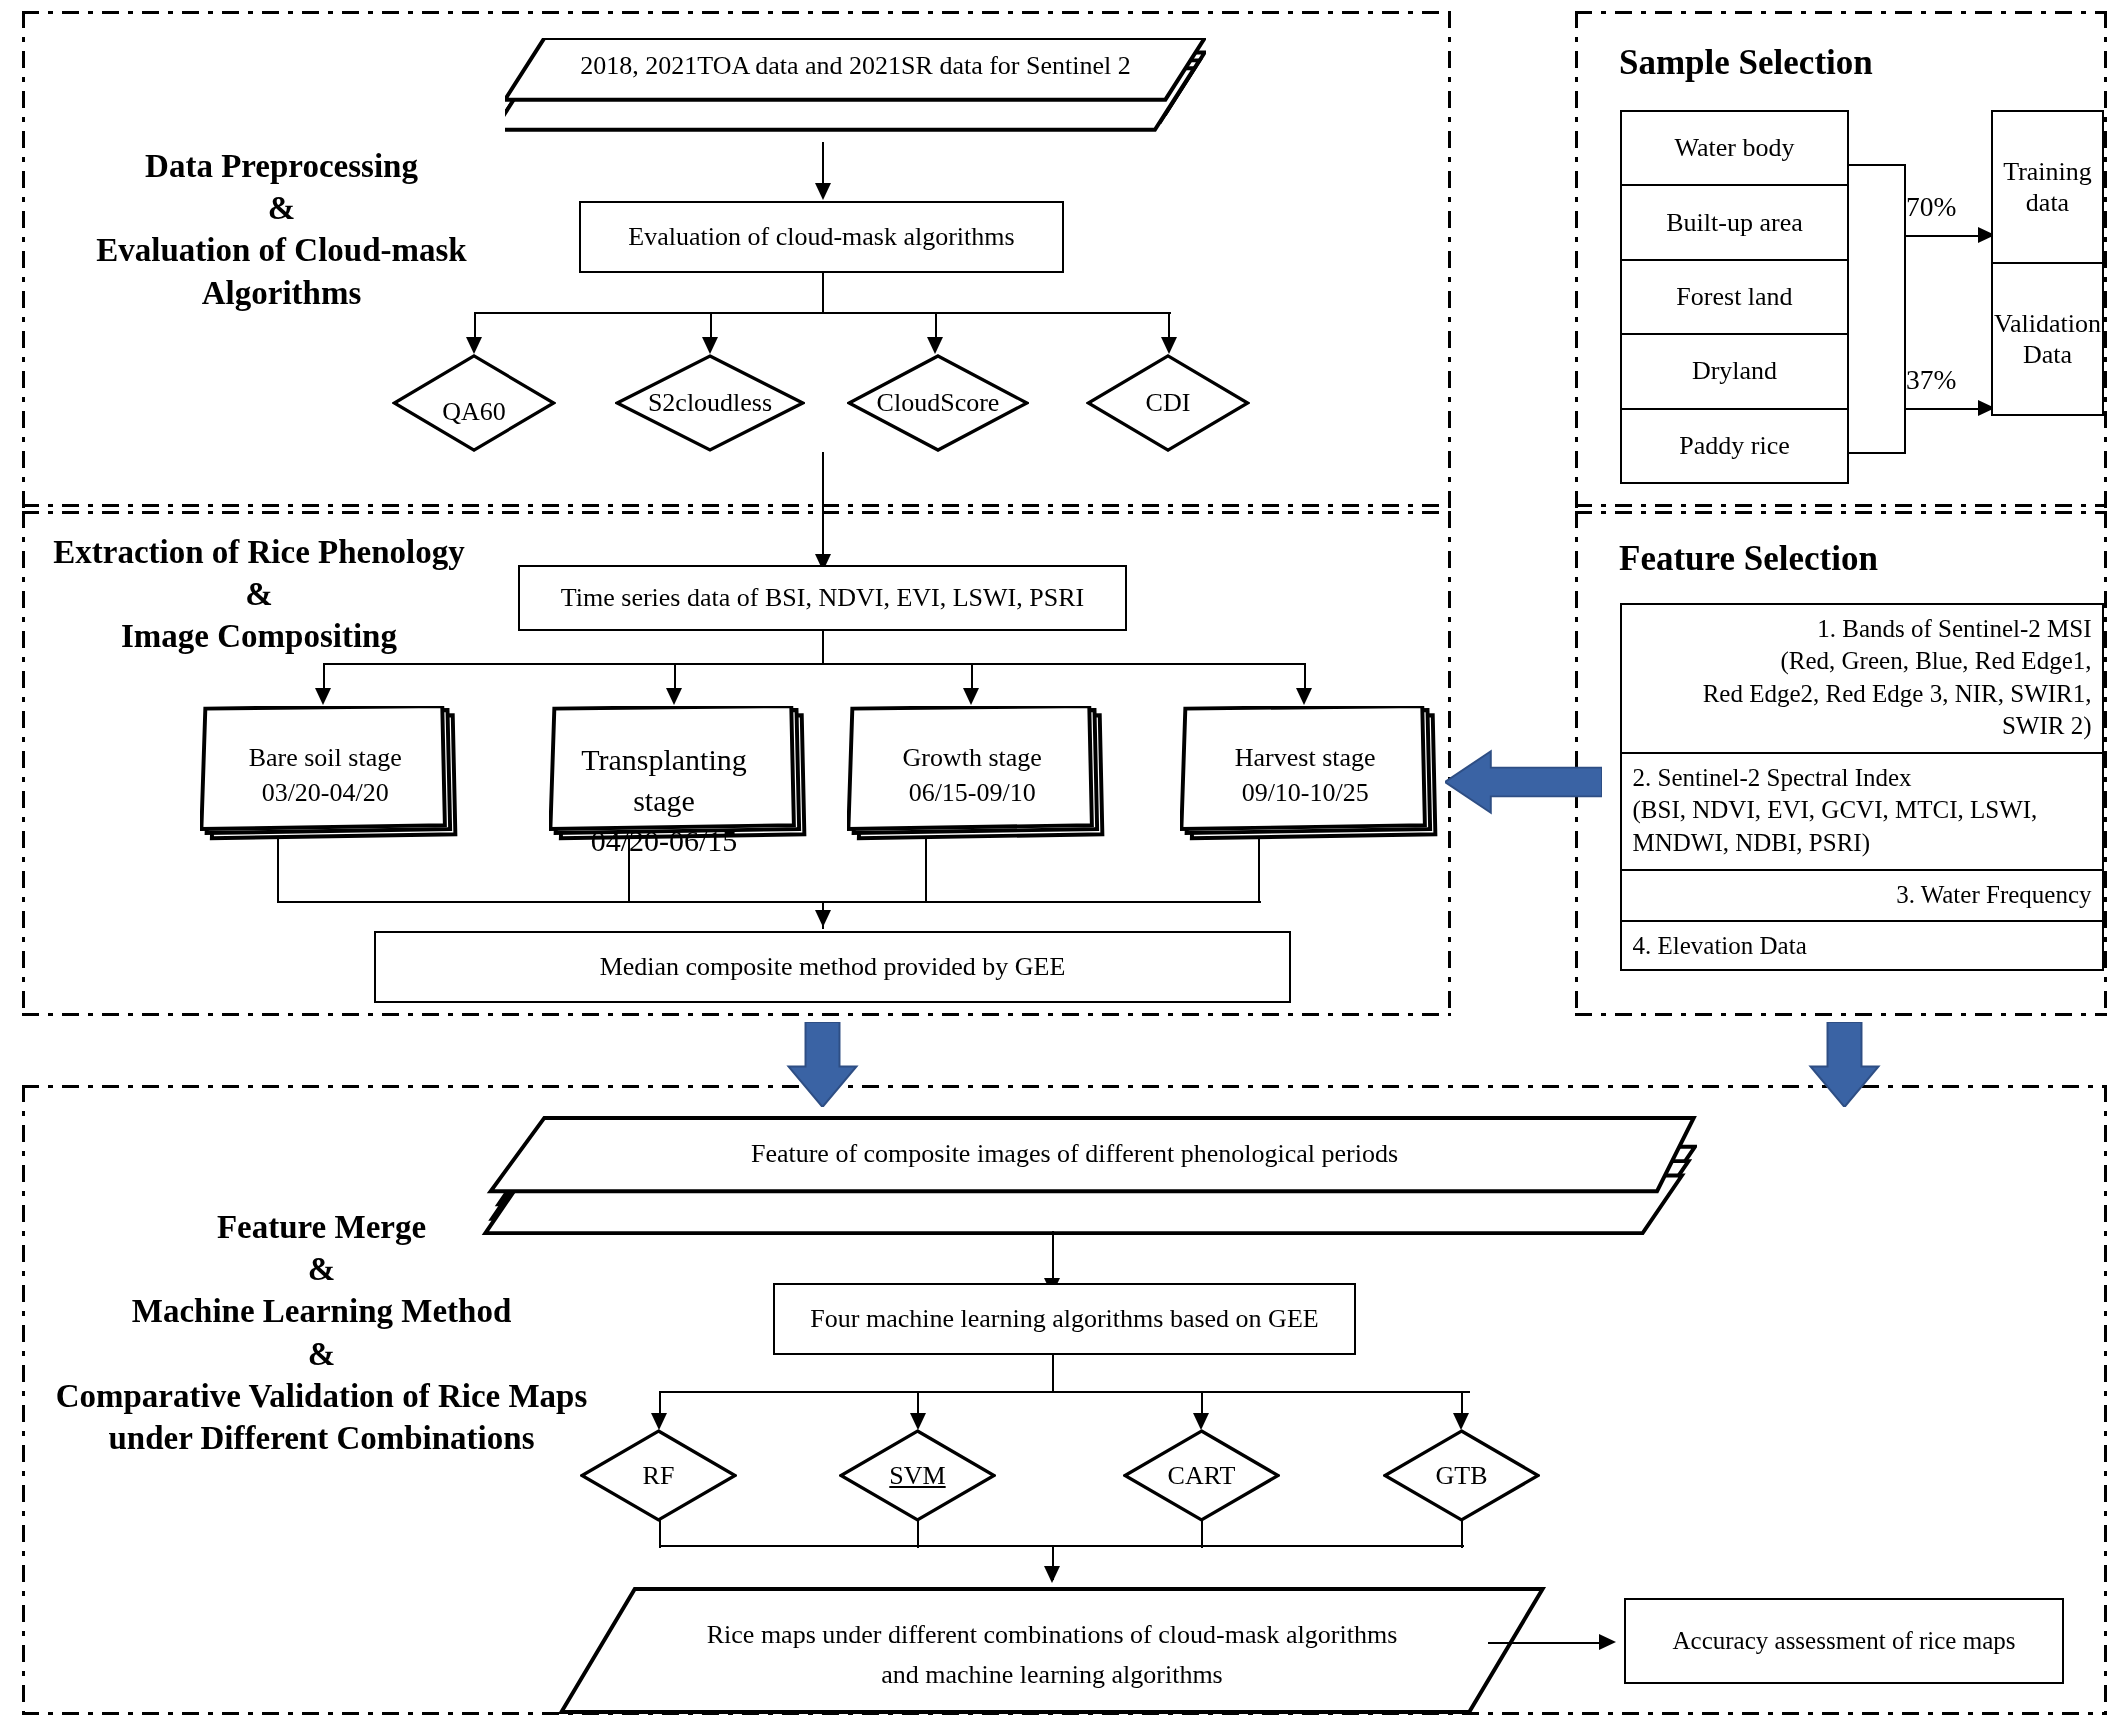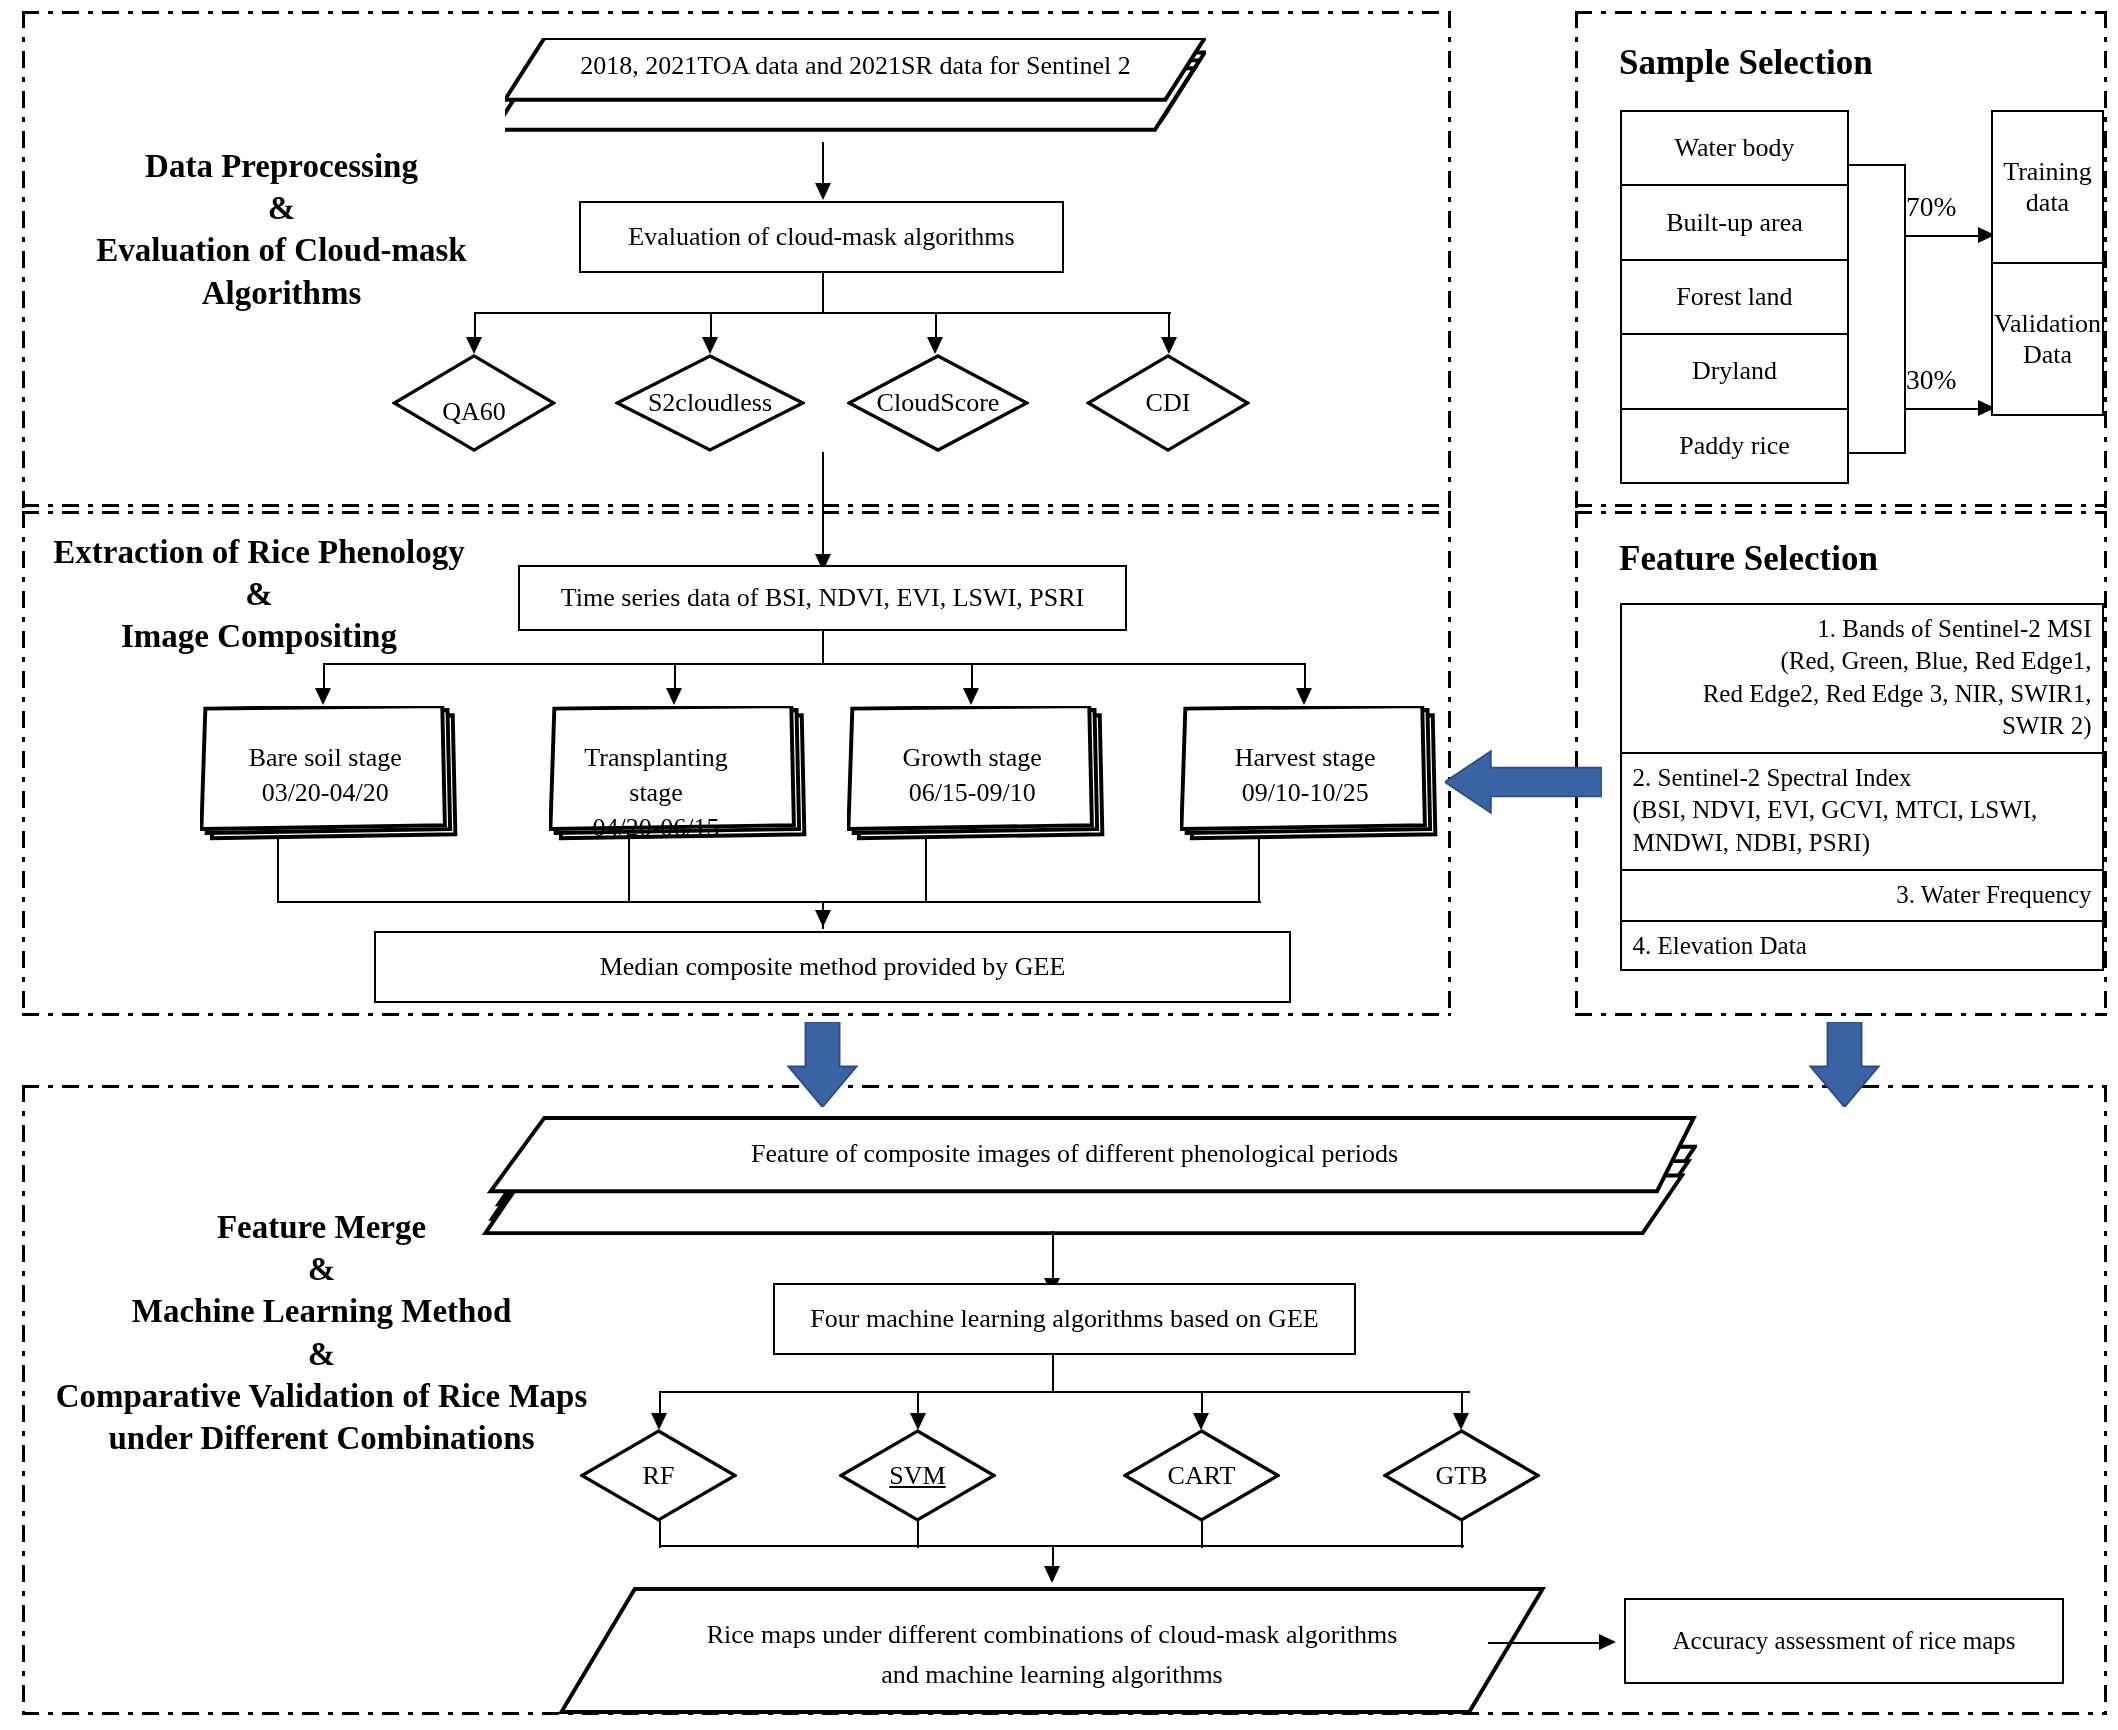--- a/index.html
+++ b/index.html
@@ -174,21 +174,21 @@
       <div class="txt">03/20-04/20</div>
     </div>
   </div>
 
   <div class="card-stack" style="left:549px;top:706px;width:262px;height:144px;">
     <svg width="262" height="144" viewBox="0 0 400 220">
       <polygon points="24,18 386,14 390,196 18,202" fill="#fff" stroke="#000" stroke-width="6"></polygon>
       <polygon points="16,10 378,6 382,188 10,194" fill="#fff" stroke="#000" stroke-width="6"></polygon>
       <polygon points="8,4 370,0 374,182 2,188" fill="#fff" stroke="#000" stroke-width="6"></polygon>
     </svg>
-    <div style="position:absolute;left:9px;top:34px;width:196px;text-align:center;font-size:26px;line-height:1.35;">
+    <div style="position:absolute;left:17px;top:34px;width:196px;text-align:center;font-size:30px;line-height:1.35;">
       <div class="txt">Transplanting stage</div>
       <div class="txt">04/20-06/15</div>
     </div>
   </div>
 
   <div class="card-stack" style="left:847px;top:706px;width:262px;height:144px;">
     <svg width="262" height="144" viewBox="0 0 400 220">
       <polygon points="24,18 386,14 390,196 18,202" fill="#fff" stroke="#000" stroke-width="6"></polygon>
       <polygon points="16,10 378,6 382,188 10,194" fill="#fff" stroke="#000" stroke-width="6"></polygon>
       <polygon points="8,4 370,0 374,182 2,188" fill="#fff" stroke="#000" stroke-width="6"></polygon>
@@ -246,21 +246,21 @@
   <div class="line hline" style="left:1847px;top:164px;width:59px;"></div>
   <div class="line hline" style="left:1847px;top:452px;width:59px;"></div>
   <div class="line vline" style="left:1904px;top:164px;height:290px;"></div>
 
   <div class="line hline" style="left:1904px;top:235px;width:79px;"></div>
   <div class="arrowhead-right" style="left:1978px;top:227px;"></div>
   <div class="pct txt" style="left:1906px;top:191px;font-size:27.5px;">70%</div>
 
   <div class="line hline" style="left:1904px;top:408px;width:79px;"></div>
   <div class="arrowhead-right" style="left:1978px;top:400px;"></div>
-  <div class="pct txt" style="left:1906px;top:364px;font-size:27.5px;">30%</div>
+  <div class="pct txt" style="left:1906px;top:364px;font-size:27.5px;">37%</div>
 
   <div class="ttbl" style="left:1991px;top:110px;width:113px;height:306px;font-size:26px;">
     <div class="trow">
       <div>
         <div class="txt">Training</div>
         <div class="txt">data</div>
       </div>
     </div>
     <div class="trow">
       <div>

